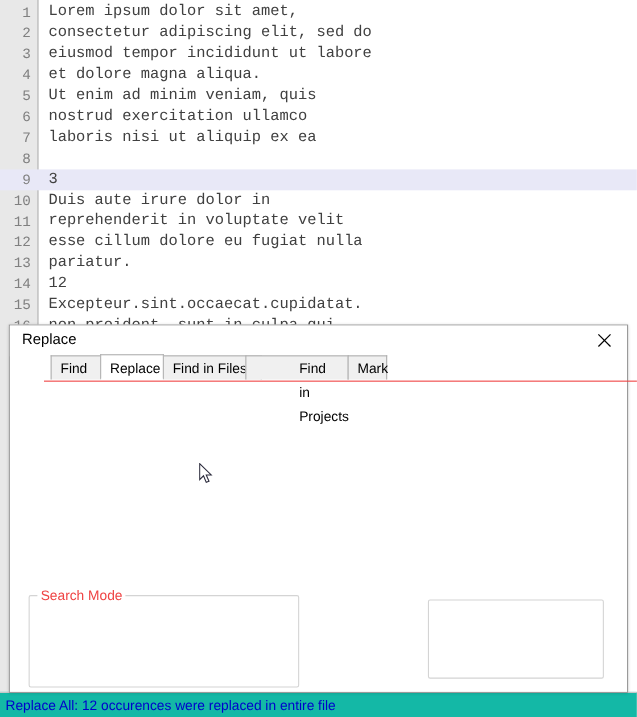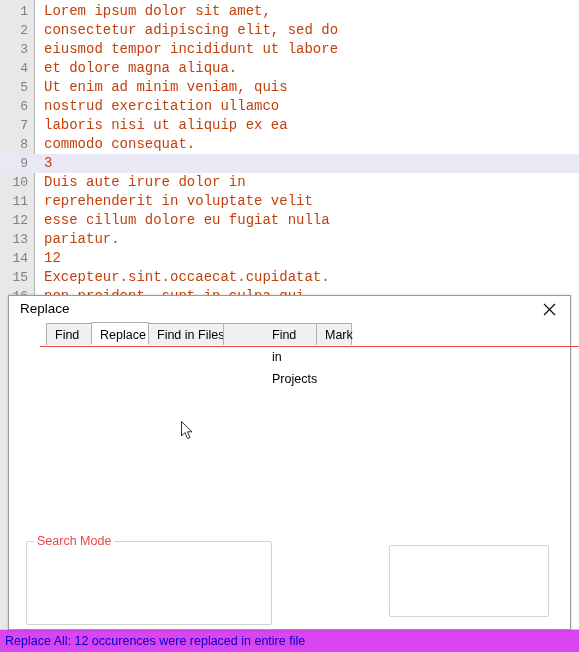--- a/index.html
+++ b/index.html
@@ -26,27 +26,27 @@
     font-family: "Liberation Mono", "DejaVu Sans Mono", monospace;
     font-size: 14px;
     white-space: pre;
   }
   .code-line.cur { background: #e8e8f7; }
   .ln {
     position: absolute; left: 0; top: 0; width: 28px;
     text-align: right; color: #808080; font-size: 13px;
     font-family: "Liberation Mono", "DejaVu Sans Mono", monospace;
   }
-  .ltxt { position: absolute; left: 44px; top: 0; color: #c2410c; }
+  .ltxt { position: absolute; left: 44px; top: 0; color: #404040; }
   #codearea { position: absolute; left: 0; top: 2px; width: 579px; }
 
   
   #statusbar {
     position: absolute; left: 0; bottom: 0; width: 579px; height: 22px;
-    background: #d946ef; border-top: 1px solid #c8c8c8;
+    background: #14b8a6; border-top: 1px solid #c8c8c8;
     display: flex; align-items: center;
   }
   #statusbar .st-text {
     color: #0000cc; font-size: 12.5px; padding-left: 5px;
     white-space: nowrap;
   }
 
   
   #dialog {
     position: absolute; left: 8px; top: 295px;
@@ -113,21 +113,21 @@
   <div id="editor">
     <div id="gutter"></div>
     <div id="codearea">
         <div class="code-line"><span class="ln">1</span><span class="ltxt">Lorem ipsum dolor sit amet,</span></div>
         <div class="code-line"><span class="ln">2</span><span class="ltxt">consectetur adipiscing elit, sed do</span></div>
         <div class="code-line"><span class="ln">3</span><span class="ltxt">eiusmod tempor incididunt ut labore</span></div>
         <div class="code-line"><span class="ln">4</span><span class="ltxt">et dolore magna aliqua.</span></div>
         <div class="code-line"><span class="ln">5</span><span class="ltxt">Ut enim ad minim veniam, quis</span></div>
         <div class="code-line"><span class="ln">6</span><span class="ltxt">nostrud exercitation ullamco</span></div>
         <div class="code-line"><span class="ln">7</span><span class="ltxt">laboris nisi ut aliquip ex ea</span></div>
-        <div class="code-line"><span class="ln">8</span><span class="ltxt">commodo consequat.</span></div>
+        <div class="code-line"><span class="ln">8</span></div>
         <div class="code-line cur"><span class="ln">9</span><span class="ltxt">3</span></div>
         <div class="code-line"><span class="ln">10</span><span class="ltxt">Duis aute irure dolor in</span></div>
         <div class="code-line"><span class="ln">11</span><span class="ltxt">reprehenderit in voluptate velit</span></div>
         <div class="code-line"><span class="ln">12</span><span class="ltxt">esse cillum dolore eu fugiat nulla</span></div>
         <div class="code-line"><span class="ln">13</span><span class="ltxt">pariatur.</span></div>
         <div class="code-line"><span class="ln">14</span><span class="ltxt">12</span></div>
         <div class="code-line"><span class="ln">15</span><span class="ltxt">Excepteur.sint.occaecat.cupidatat.</span></div>
         <div class="code-line"><span class="ln">16</span><span class="ltxt">non.proident,.sunt.in.culpa.qui.</span></div>
         <div class="code-line"><span class="ln">17</span><span class="ltxt">officia.deserunt.mollit.anim.id.est.</span></div>
         <div class="code-line"><span class="ln">18</span><span class="ltxt">laborum.</span></div>

